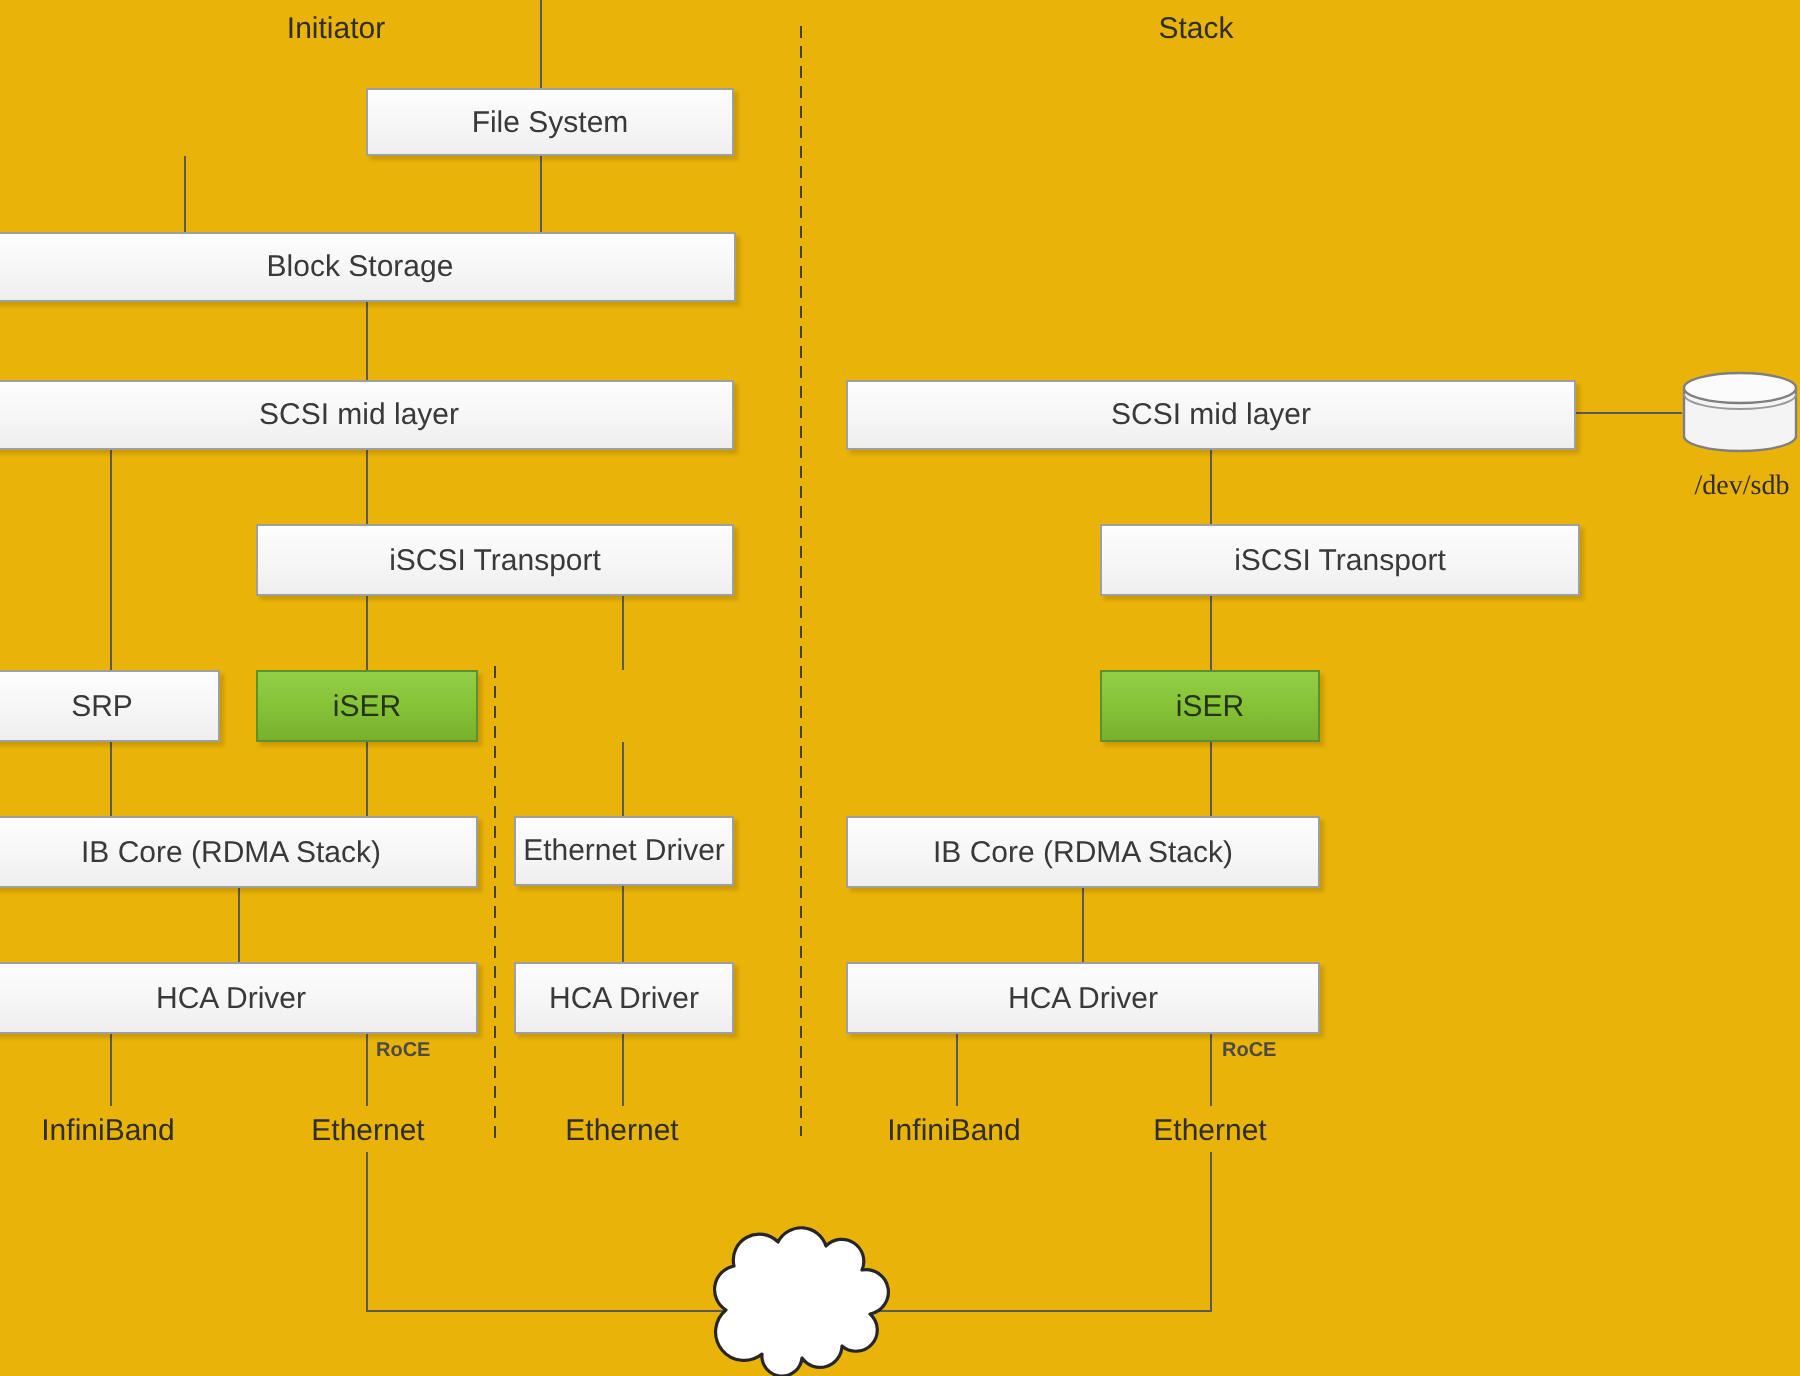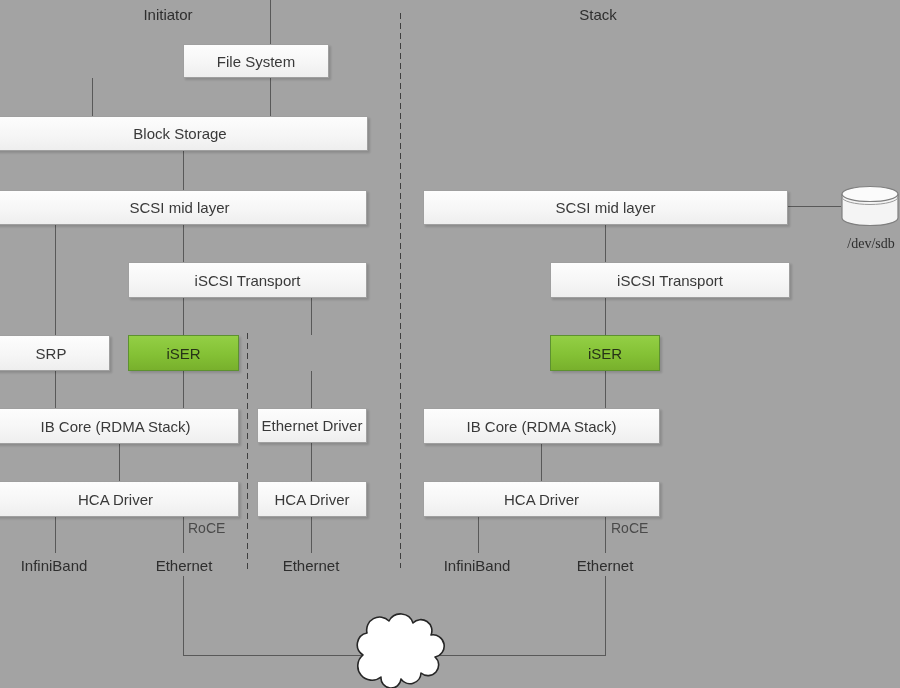--- a/index.html
+++ b/index.html
@@ -1,18 +1,18 @@
 <!DOCTYPE html>
 <html><head>
 <meta charset="utf-8">
 <style>
   html,body{margin:0;padding:0;background:#ffffff;}
   #stage{
     position:relative;width:900px;height:688px;overflow:hidden;
-    background:#a3a3a3;
+    background:#eab308;
     font-family:"Liberation Sans","DejaVu Sans",sans-serif;
     color:#333333;
   }
   .node{
     position:absolute;box-sizing:border-box;
     border:1px solid #9f9f9f;
     background:linear-gradient(180deg,#fdfdfd 0%,#f6f6f6 55%,#eeeeee 100%);
     box-shadow:2px 2px 2px rgba(0,0,0,0.14);
     display:flex;align-items:center;justify-content:center;
     font-size:15px;color:#393939;white-space:nowrap;
@@ -22,21 +22,21 @@
     border-color:#5d9130;color:#273317;
   }
   .vline{position:absolute;width:1px;background:#595959;}
   .hline{position:absolute;height:1px;background:#595959;}
   .dashv{
     position:absolute;width:1px;
     background:repeating-linear-gradient(180deg,#3f3f3f 0,#3f3f3f 6px,transparent 6px,transparent 10px);
   }
   .lbl{position:absolute;font-size:15px;color:#2e2e2e;white-space:nowrap;}
   .lbl.centered{transform:translateX(-50%);}
-  .lbl.small{font-size:14px;color:#4a4a4a;}
+  .lbl.small{font-size:10px;color:#4a4a4a;font-weight:bold;}
   .lbl.dev{font-size:14px;}
   .shape{position:absolute;}
 </style>
 </head>
 <body>
 
 <div id="stage">
 
   <div class="lbl centered" style="left:168px;top:6px;">Initiator</div>
   <div class="lbl centered" style="left:598px;top:6px;">Stack</div>
@@ -66,21 +66,21 @@
   <div class="vline" style="left:605px;top:298px;height:37px;"></div>
   <div class="vline" style="left:605px;top:371px;height:37px;"></div>
   <div class="vline" style="left:541px;top:444px;height:37px;"></div>
   <div class="vline" style="left:478px;top:517px;height:36px;"></div>
   <div class="vline" style="left:605px;top:517px;height:36px;"></div>
   <div class="vline" style="left:605px;top:576px;height:79px;"></div>
   <div class="hline" style="left:788px;top:206px;width:53px;"></div>
 
   <div class="hline" style="left:183px;top:655px;width:423px;"></div>
 
-  <div class="node" style="left:183px;top:44px;width:146px;height:34px;">File System</div>
+  <div class="node" style="left:183px;top:44px;width:184px;height:34px;">File System</div>
   <div class="node" style="left:-8px;top:116px;width:376px;height:35px;">Block Storage</div>
   <div class="node" style="left:-8px;top:190px;width:375px;height:35px;">SCSI mid layer</div>
   <div class="node" style="left:128px;top:262px;width:239px;height:36px;">iSCSI Transport</div>
   <div class="node" style="left:-8px;top:335px;width:118px;height:36px;">SRP</div>
   <div class="node green" style="left:128px;top:335px;width:111px;height:36px;">iSER</div>
   <div class="node" style="left:-8px;top:408px;width:247px;height:36px;">IB Core (RDMA Stack)</div>
   <div class="node" style="left:257px;top:408px;width:110px;height:35px;">Ethernet Driver</div>
   <div class="node" style="left:-8px;top:481px;width:247px;height:36px;">HCA Driver</div>
   <div class="node" style="left:257px;top:481px;width:110px;height:36px;">HCA Driver</div>
 

